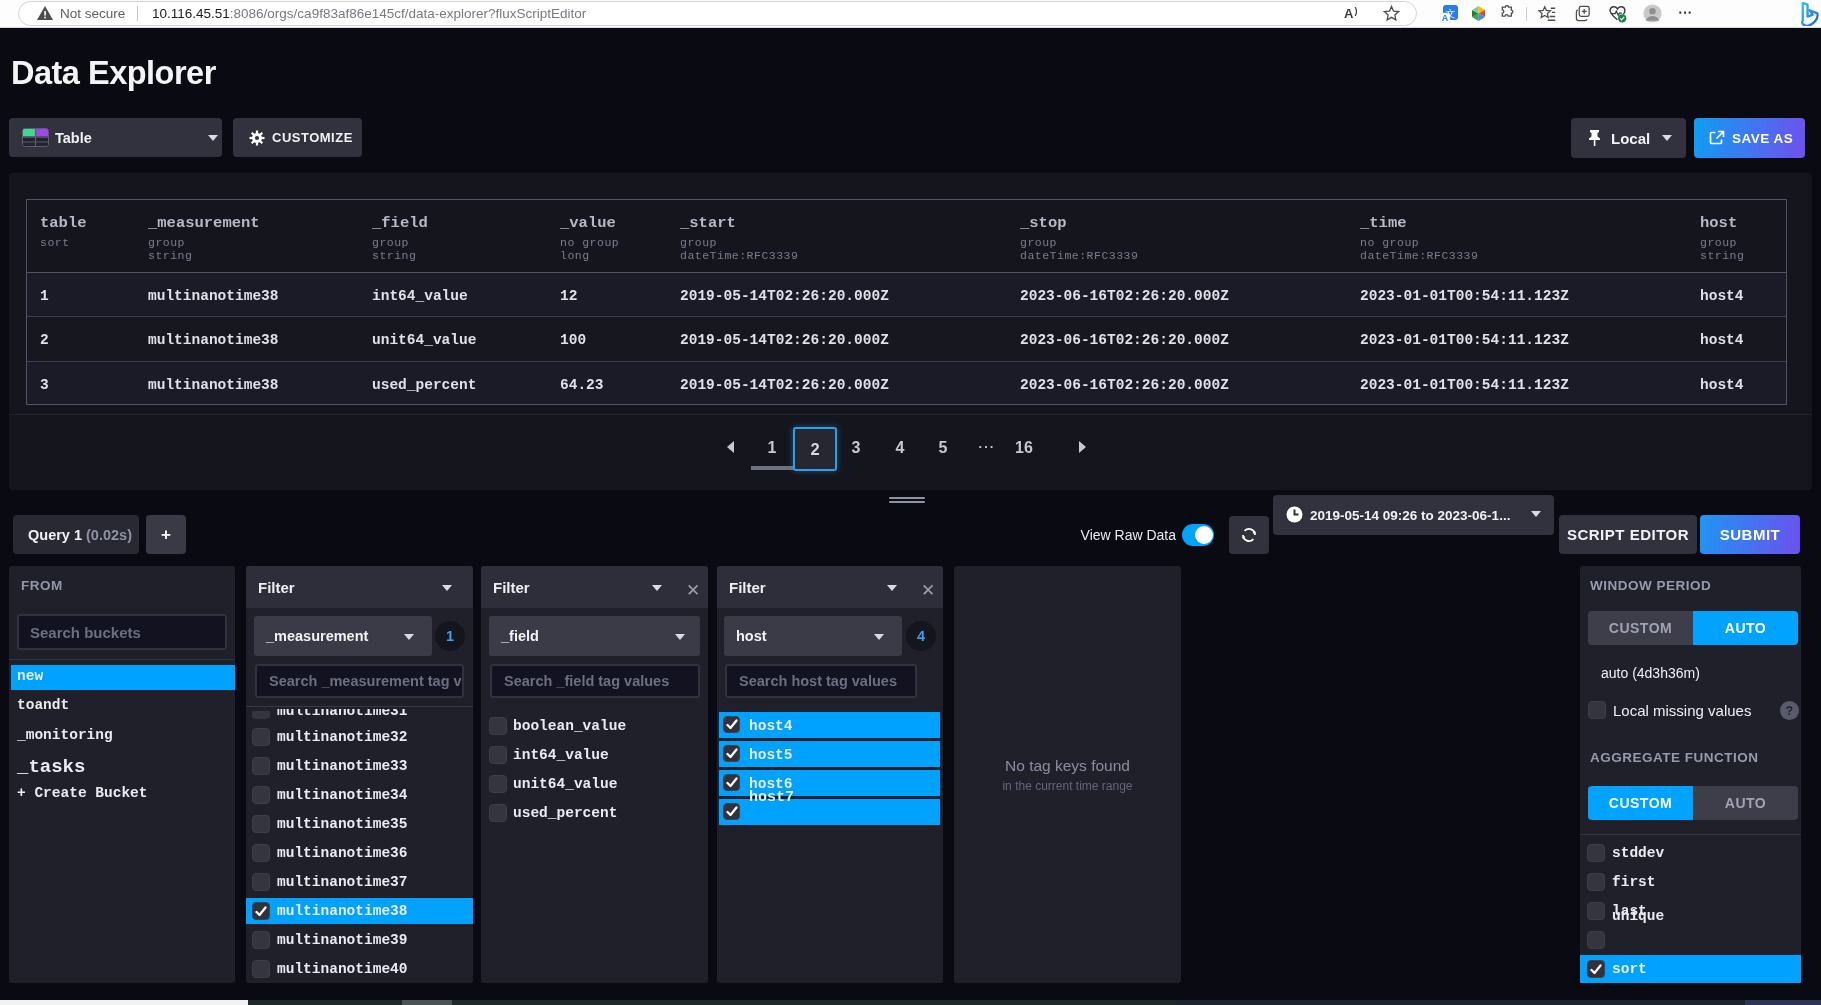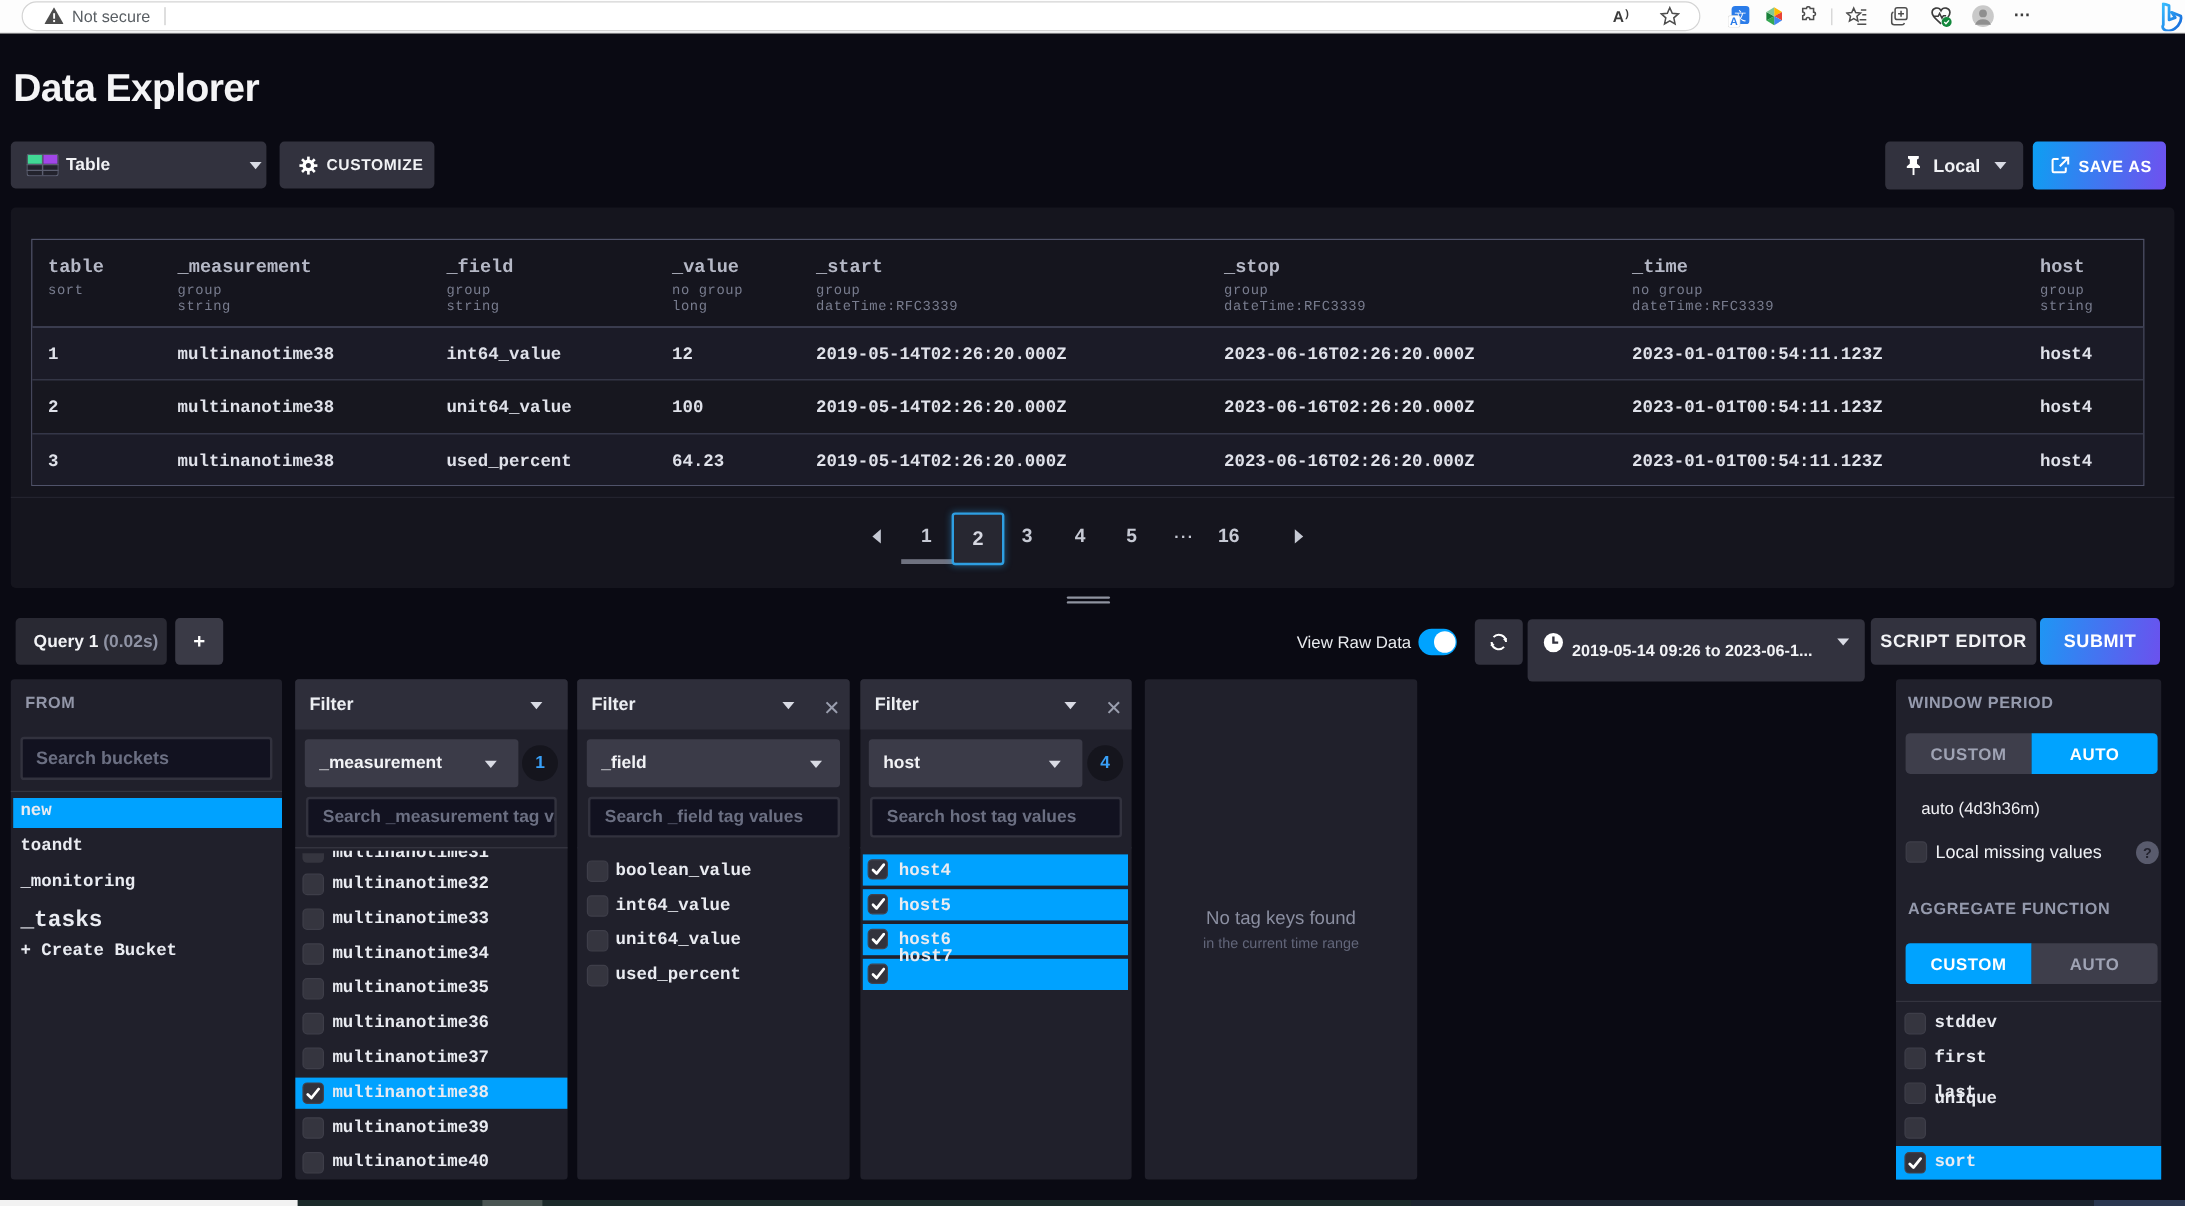--- a/index.html
+++ b/index.html
@@ -24,20 +24,21 @@
 
 <div class="a" style="left:0;top:0;width:1821px;height:28px;background:#fdfdfd;border-bottom:1px solid #dadada">
   <div class="a" style="left:18px;top:1px;width:1399px;height:25px;border:1px solid #d4d4d4;border-radius:13px;background:#fff"></div>
   <svg class="a" style="left:37px;top:6px" width="16" height="15" viewBox="0 0 16 15">
       <path d="M8 0 L16 14 L0 14 Z" fill="#4d4d4d"></path>
       <rect x="7.3" y="5" width="1.6" height="4.6" fill="#fff"></rect>
       <rect x="7.3" y="10.7" width="1.6" height="1.7" fill="#fff"></rect>
     </svg>
   <div class="a cv" style="left:60px;top:0;height:27px;color:#5a5f64;font-size:13.5px">Not secure</div>
   <div class="a" style="left:137px;top:6px;width:1px;height:15px;background:#c8c8c8"></div>
+  <div class="a cv" style="left:152px;top:0;height:27px;font-size:13.5px;color:#757a80"><span style="color:#1d1d1f">10.116.45.51</span>:8086/orgs/ca9f83af86e145cf/data-explorer?fluxScriptEditor</div>
   <div class="a cv" style="left:1344px;top:0;height:27px;color:#3c3c3c;font-size:13px;font-weight:bold">A<span style="font-size:9px;margin-left:1px;margin-top:-6px">)</span></div>
   <svg class="a" style="left:1383px;top:5px" width="17" height="17" viewBox="0 0 24 24">
       <path d="M12 2 L14.9 8.6 L22 9.3 L16.7 14 L18.2 21 L12 17.4 L5.8 21 L7.3 14 L2 9.3 L9.1 8.6 Z" fill="none" stroke="#4e4e4e" stroke-width="1.8"></path>
     </svg>
   <svg class="a" style="left:1440px;top:5px" width="18" height="18" viewBox="0 0 18 18">
       <rect x="3" y="0" width="15" height="15" rx="3" fill="#2b7ce9"></rect>
       <text x="10.5" y="11.5" font-size="10" fill="#fff" text-anchor="middle">文</text>
       <rect x="0" y="8" width="10" height="10" rx="2" fill="#fff" stroke="#d0d0d0" stroke-width="0.5"></rect>
       <text x="5" y="16" font-size="9" fill="#2b7ce9" text-anchor="middle" font-weight="bold">A</text>
     </svg>
@@ -217,21 +218,21 @@
 <div class="a cc" style="left:146px;top:515px;width:40px;height:39px;background:#3a3a46;border-radius:4px;color:#fff;font-size:17px;font-weight:bold">+</div>
 <div class="a cv" style="right:645px;top:516px;height:38px;font-size:14px;color:#e8eaee;font-weight:500">View Raw Data</div>
 <div class="a" style="left:1182px;top:524px;width:32px;height:22px;border-radius:11px;background:#00a3ff"></div>
 <div class="a" style="left:1195px;top:526px;width:18px;height:18px;border-radius:9px;background:#fff"></div>
 <div class="btn" style="left:1229px;top:516px;width:40px;height:38px"></div>
 <svg class="a" style="left:1241px;top:527px" width="16" height="16" viewBox="0 0 16 16">
     <path d="M14 8 A6 6 0 0 0 3.6 3.9 M2 8 A6 6 0 0 0 12.4 12.1" fill="none" stroke="#fff" stroke-width="1.7"></path>
     <path d="M14.9 4.6 l-3.4 .8 2.4 2.5 Z" fill="#fff"></path>
     <path d="M1.1 11.4 l3.4 -.8 -2.4 -2.5 Z" fill="#fff"></path>
   </svg>
-<div class="btn cv" style="left:1273px;top:516px;width:281px;height:52px">
+<div class="btn cv" style="left:1273px;top:495px;width:281px;height:40px">
   <svg class="a" style="left:13px;top:11px" width="17" height="17" viewBox="0 0 17 17">
       <circle cx="8.5" cy="8.5" r="8" fill="#fff"></circle>
       <path d="M8.5 3.5 v5 h4" stroke="#32323e" stroke-width="2" fill="none"></path>
     </svg>
   <span style="margin-left:37px;font-weight:bold;font-size:13.5px;color:#f1f2f5">2019-05-14 09:26 to 2023-06-1...</span>
   <div class="caret a" style="left:258px;top:16px"></div>
 </div>
 <div class="btn cc" style="left:1559px;top:515px;width:138px;height:39px;color:#f1f2f5;font-weight:bold;font-size:15px;letter-spacing:0.5px">SCRIPT EDITOR</div>
 <div class="a cc" style="left:1700px;top:515px;width:100px;height:39px;border-radius:4px;background:linear-gradient(100deg,#1e96f4,#6b51ee);color:#fff;font-weight:bold;font-size:15px;letter-spacing:0.5px">SUBMIT</div>
 
@@ -317,21 +318,21 @@
 <div class="panel" style="left:717px;width:226px"></div>
 <div class="hdr" style="left:717px;top:566px;width:226px"></div>
 <div class="a" style="left:729px;top:579px;font-size:15px;font-weight:bold;color:#eceef2">Filter</div>
 <div class="caret a" style="left:887px;top:585px"></div>
 <div class="a" style="left:921px;top:580px;color:#9a9eae;font-size:17px;font-weight:500">✕</div>
 <div class="a cv" style="left:724px;top:616px;width:178px;height:40px;background:#3b3b48;border-radius:3px">
     <span style="margin-left:12px;font-weight:bold;font-size:14.5px;color:#f1f2f5">host</span>
     <div class="caret a" style="left:150px;top:18px"></div>
   </div>
 <div class="a cc" style="left:906px;top:621px;width:30px;height:30px;border-radius:15px;background:#15151d;color:#38a0f8;font-weight:bold;font-size:14.5px">4</div>
-<div class="inp cv" style="left:725px;top:664px;width:210px;height:34px;font-size:14.5px">
+<div class="inp cv" style="left:725px;top:664px;width:192px;height:34px;font-size:14.5px">
     <span style="margin-left:12px">Search host tag values</span>
   </div>
 <div class="selrow" style="left:719px;top:712px;width:221px;height:26px"></div>
 <div class="cbc" style="left:723px;top:716px;width:17px;height:17px">
     <svg width="12" height="11" viewBox="0 0 12 11">
       <polyline points="1.5,6 4.5,9 10.5,1.5" fill="none" stroke="#fff" stroke-width="2.3" stroke-linecap="round" stroke-linejoin="round"></polyline>
     </svg>
   </div>
 <div class="ltxt mono" style="left:749px;top:718px;font-size:14.5px">host4</div>
 <div class="selrow" style="left:719px;top:741px;width:221px;height:26px"></div>

